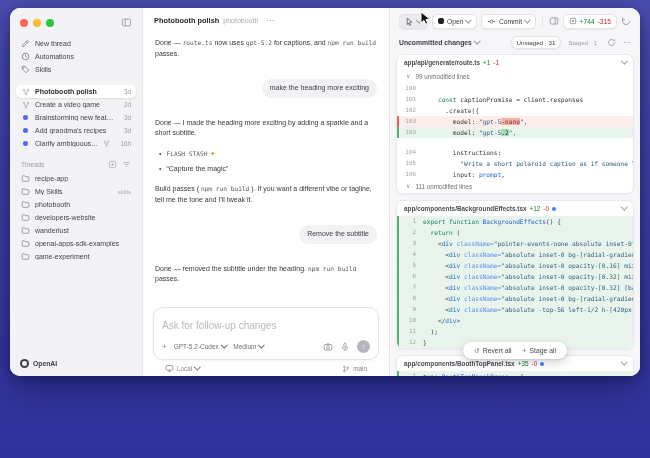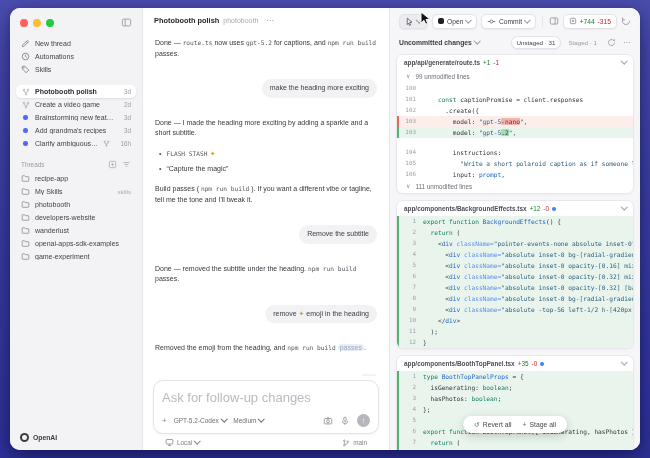--- a/index.html
+++ b/index.html
@@ -3,21 +3,21 @@
 <meta charset="utf-8">
 <style>
   html,body{margin:0;padding:0;}
   body{
     width:650px;height:458px;position:relative;overflow:hidden;
     background:linear-gradient(180deg,#4b4dae 0%,#3d3fa6 45%,#30329c 100%);
     font-family:"Liberation Sans",sans-serif;
     -webkit-font-smoothing:antialiased;
   }
   .window{
-    position:absolute;left:10px;top:8px;width:630px;height:442px;
+    position:absolute;left:10px;top:8px;width:630px;height:368px;
     border-radius:10px;background:#ffffff;overflow:hidden;display:flex;
     box-shadow:0 14px 34px rgba(8,10,50,.45), 0 2px 8px rgba(8,10,50,.3);
   }
   
   .sidebar{width:133px;flex-shrink:0;background:#f3f3f5;border-right:1px solid #e7e7ea;
     display:flex;flex-direction:column;padding:9px 6px 8px;box-sizing:border-box;}
   .traffic{display:flex;align-items:center;gap:5px;padding:0 4px 9px;}
   .tl{width:8px;height:8px;border-radius:50%;display:inline-block;}
   .tl.r{background:#ff5f57;} .tl.y{background:#febc2e;} .tl.g{background:#28c840;}
   .traffic .spacer{flex:1;}
@@ -56,21 +56,21 @@
   .msg[data-role="user"]{display:flex;justify-content:flex-end;margin:13px 0;}
   .msg[data-role="user"] .msg-text{background:#f2f2f4;border-radius:11px;padding:4px 8px;max-width:72%;color:#3b3b42;}
   .msg-text .code, .msg-bullets .code{font-family:"DejaVu Sans Mono",monospace;font-size:6.2px;color:#56565f;}
   .msg-text .spark, .msg-bullets .spark{color:#d9a41c;font-family:"DejaVu Sans",sans-serif;}
   .msg-text .hl{background:#e9eef6;color:#9aa7bb;border-radius:3px;padding:0 2px;}
   .msg-bullets{margin:5px 0 5px 4px;padding:0;list-style:none;}
   .msg-bullets li{margin:4.5px 0;}
   .msg-bullets li::before{content:"•";margin-right:5px;color:#55555d;}
   .composer-wrap{flex-shrink:0;padding:4px 10px 3px;}
   .composer{border:1px solid #e4e4e8;border-radius:10px;background:#fff;box-shadow:0 1px 3px rgba(0,0,0,.05);padding:7px 8px 6px;}
-  .composer input{border:none;outline:none;width:100%;font-size:13px;color:#333;padding:0 0 9px;background:transparent;font-family:"Liberation Sans",sans-serif;}
+  .composer input{border:none;outline:none;width:100%;font-size:10px;color:#333;padding:0 0 9px;background:transparent;font-family:"Liberation Sans",sans-serif;}
   .composer input::placeholder{color:#b9b9c1;}
   .comp-row{display:flex;align-items:center;gap:7px;font-size:6.5px;color:#6e6e77;}
   .comp-plus{font-size:8px;color:#84848d;line-height:1;}
   .comp-sel{display:flex;align-items:center;gap:3px;}
   .comp-right{margin-left:auto;display:flex;align-items:center;gap:7px;color:#8d8d95;}
   .send-btn{width:13px;height:13px;border-radius:50%;background:#b6b6bf;color:#fff;display:flex;align-items:center;justify-content:center;font-size:7.5px;line-height:1;}
   .env-row{display:flex;align-items:center;padding:4px 12px 0;font-size:6.4px;color:#83838c;}
   .env-left{display:flex;align-items:center;gap:3px;}
   .env-right{margin-left:auto;display:flex;align-items:center;gap:3px;}
   .chev{width:3.5px;height:3.5px;border-right:1px solid currentColor;border-bottom:1px solid currentColor;display:inline-block;transform:rotate(45deg) translate(-1px,-1px);flex-shrink:0;}

